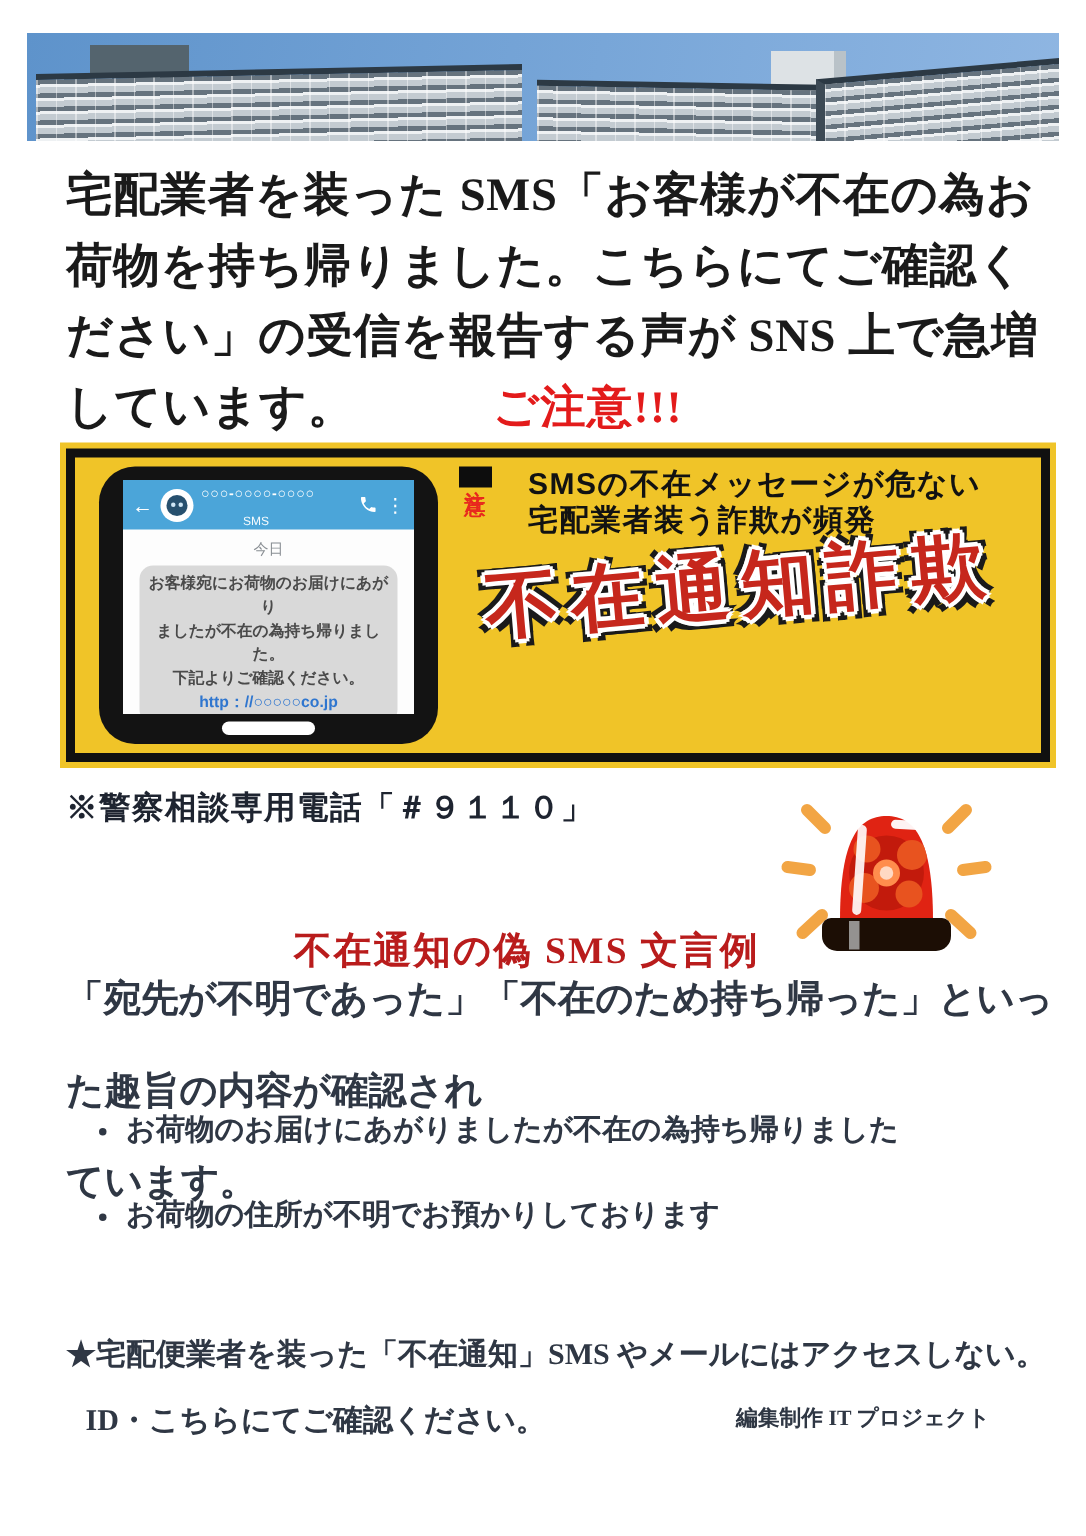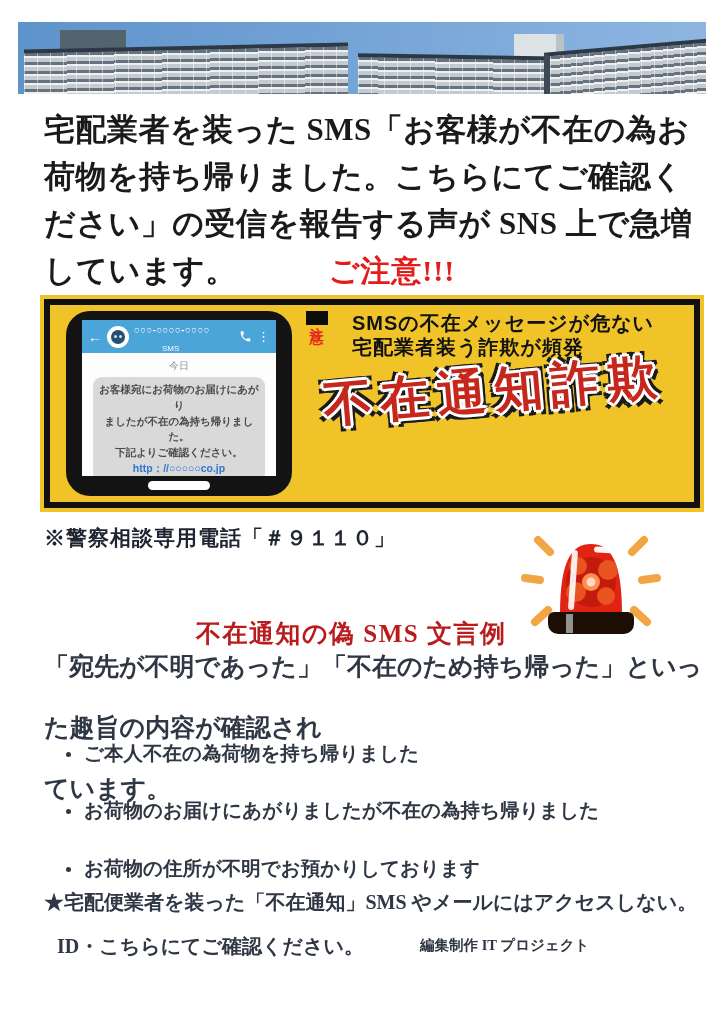--- a/index.html
+++ b/index.html
@@ -80,21 +80,21 @@
   .police-line { position:absolute; left:44px; top:524px; font-size:21px; font-weight:700; color:#1e2430; letter-spacing:1px; }
   .section-title { position:absolute; left:196px; top:572px; font-size:25px; font-weight:800; color:#b91c1c; letter-spacing:1.5px;margin-top:45px; }
   .siren { position:absolute; left:520px; top:530px; width:142px; height:114px; }
   .desc { position:absolute; left:44px; top:636px; width:662px; font-size:25px; line-height:61px; color:#2f3744; font-weight:600; }
   .bullets { position:absolute; left:66px; top:742px; width:620px; list-style:none; }
   .bullet-item { display:flex; align-items:flex-start; margin-bottom:33px; }
   .bullet-dot { width:5px; height:5px; border-radius:50%; background:#2f3744; margin:10px 13px 0 0; flex:0 0 auto; }
   .bullet-text { font-size:19.5px; font-weight:700; color:#2f3744; line-height:1.25; }
   .star-line { position:absolute; left:44px; top:889px; font-size:20px; font-weight:700; color:#2f3744; }
   .id-line { position:absolute; left:57px; top:933px; font-size:20px; font-weight:700; color:#2f3744; }
-  .credit { position:absolute; left:420px; top:936px; width:240px; text-align:left; font-size:14.5px; font-weight:700; color:#2f3744; }
+  .credit { position:absolute; left:420px; top:936px; width:240px; text-align:right; font-size:14.5px; font-weight:700; color:#2f3744; }
 </style>
 </head>
 <body>
 
 <div class="page">
 
   <div class="photo">
     <div class="roofbox1"></div>
     <div class="roofbox2"></div>
     <div class="bld bld-left"></div>
@@ -186,24 +186,20 @@
   </svg>
 
   <div class="desc">
     <div>「宛先が不明であった」「不在のため持ち帰った」といった趣旨の内容が確認され</div>
     <div>ています。</div>
   </div>
 
   <ul class="bullets">
     <li class="bullet-item">
       <span class="bullet-dot"></span>
-      <span class="bullet-text">ご本人不在の為荷物を持ち帰りました</span>
-    </li>
-    <li class="bullet-item">
-      <span class="bullet-dot"></span>
       <span class="bullet-text">お荷物のお届けにあがりましたが不在の為持ち帰りました</span>
     </li>
     <li class="bullet-item">
       <span class="bullet-dot"></span>
       <span class="bullet-text">お荷物の住所が不明でお預かりしております</span>
     </li>
   </ul>
 
   <div class="star-line">★宅配便業者を装った「不在通知」SMS やメールにはアクセスしない。</div>
   <div class="id-line">ID・こちらにてご確認ください。</div>

